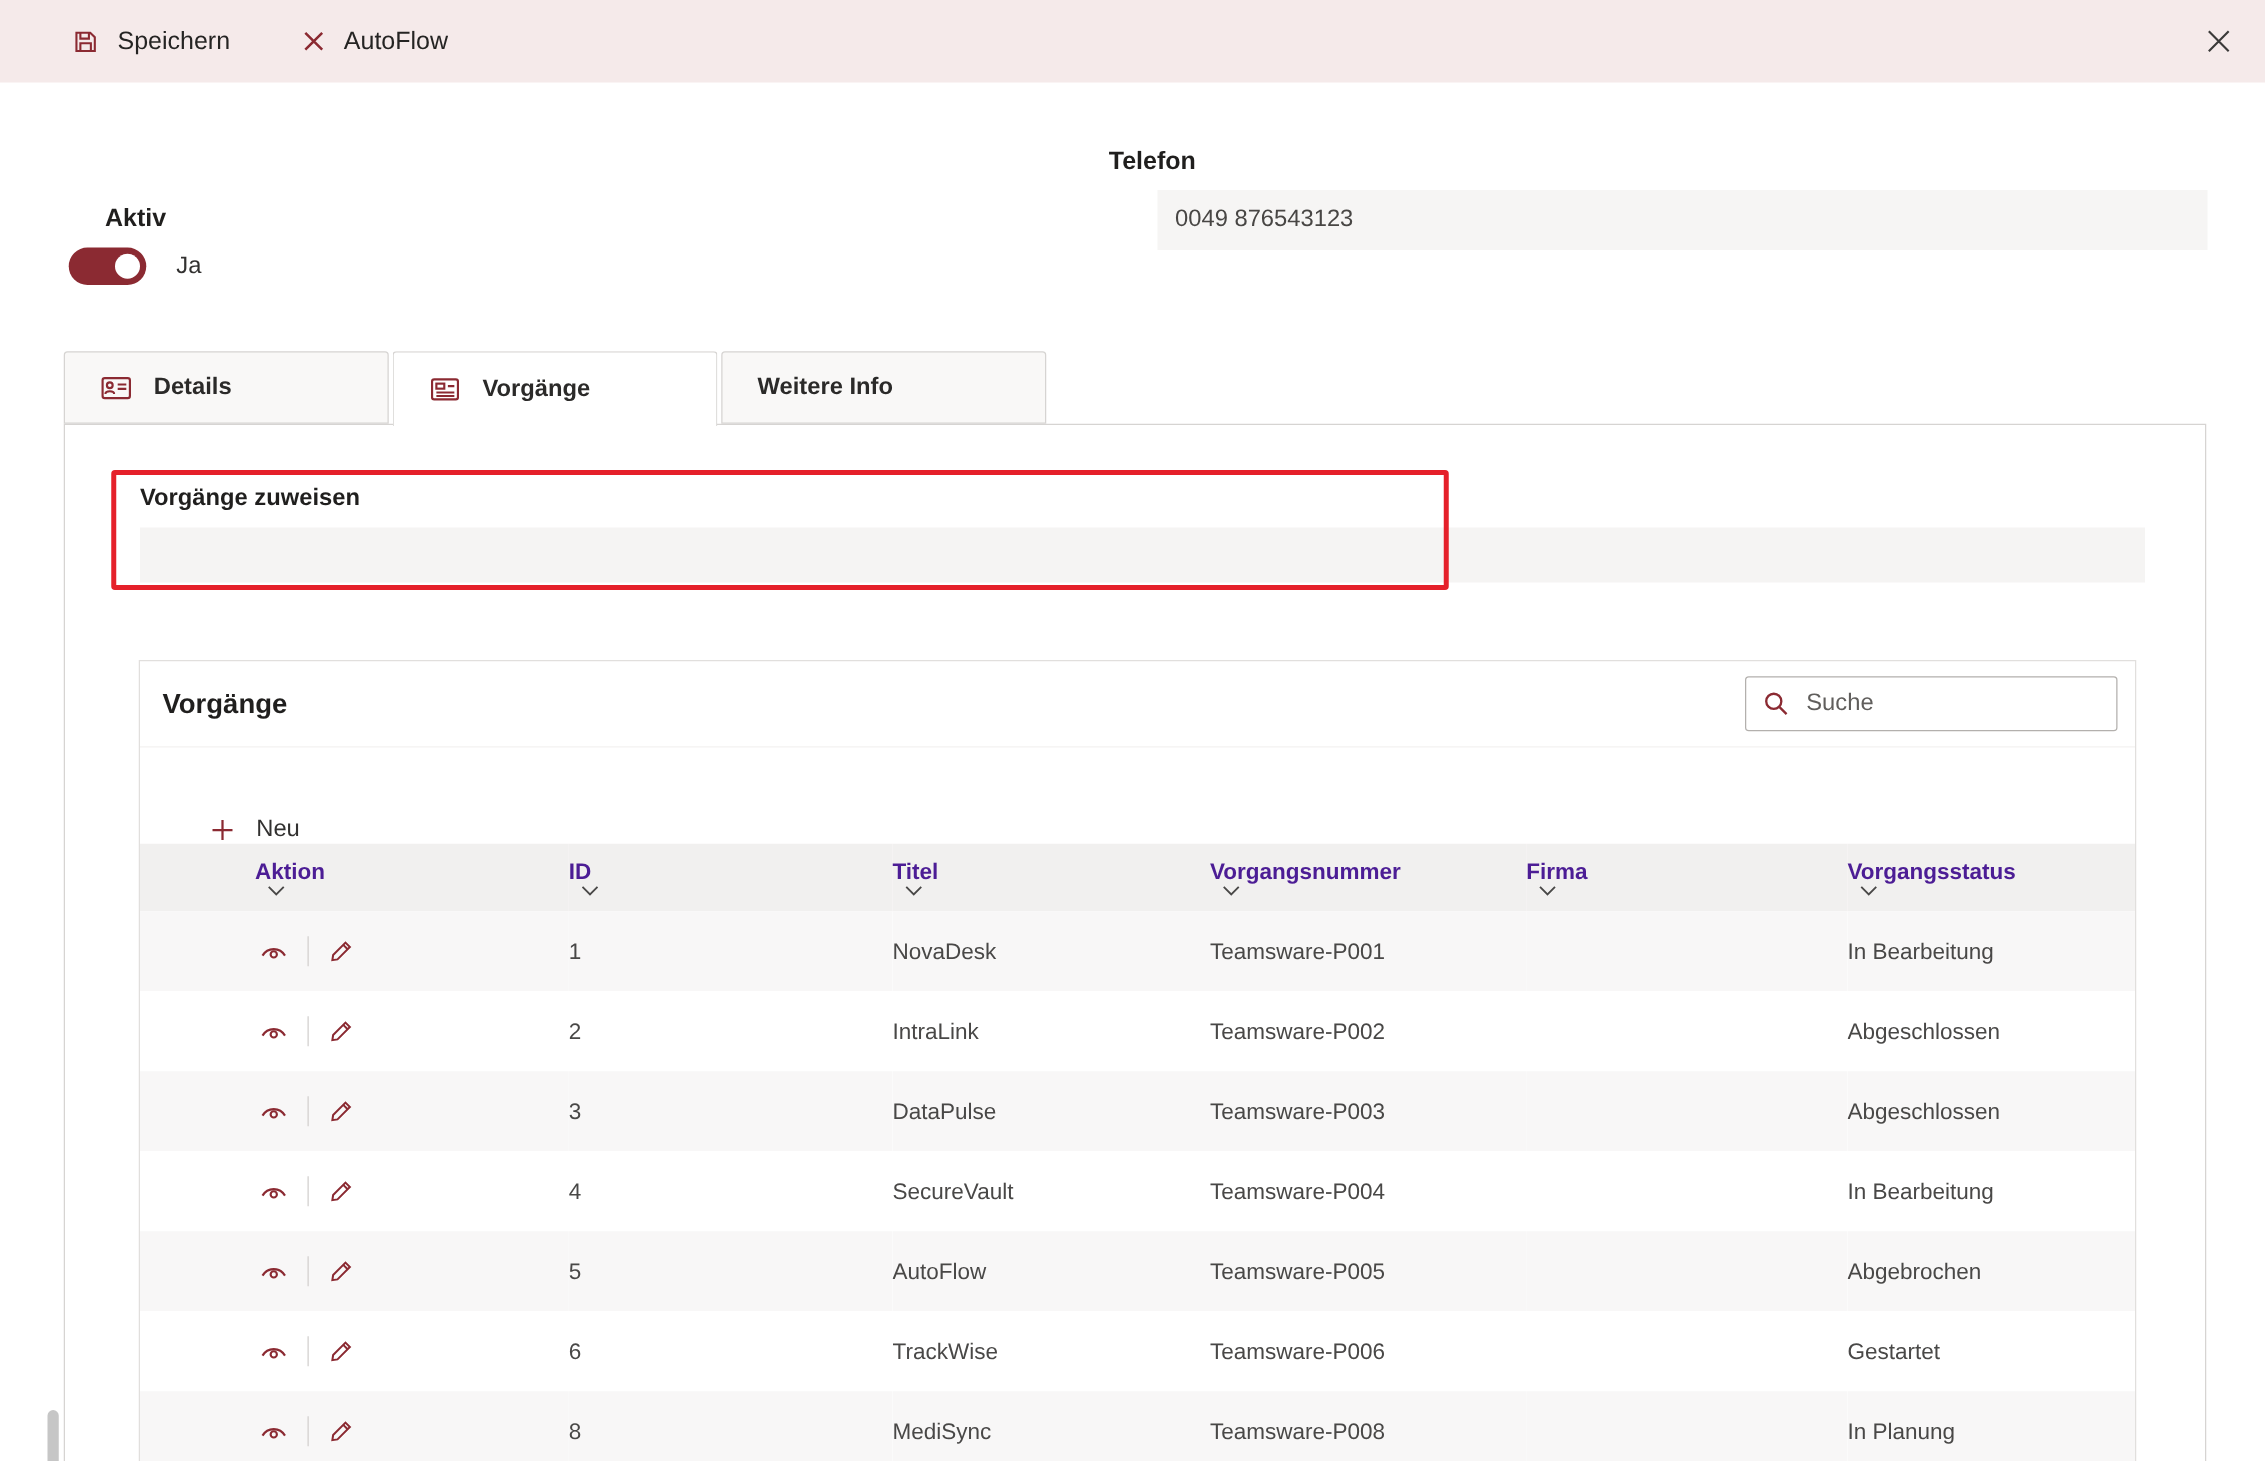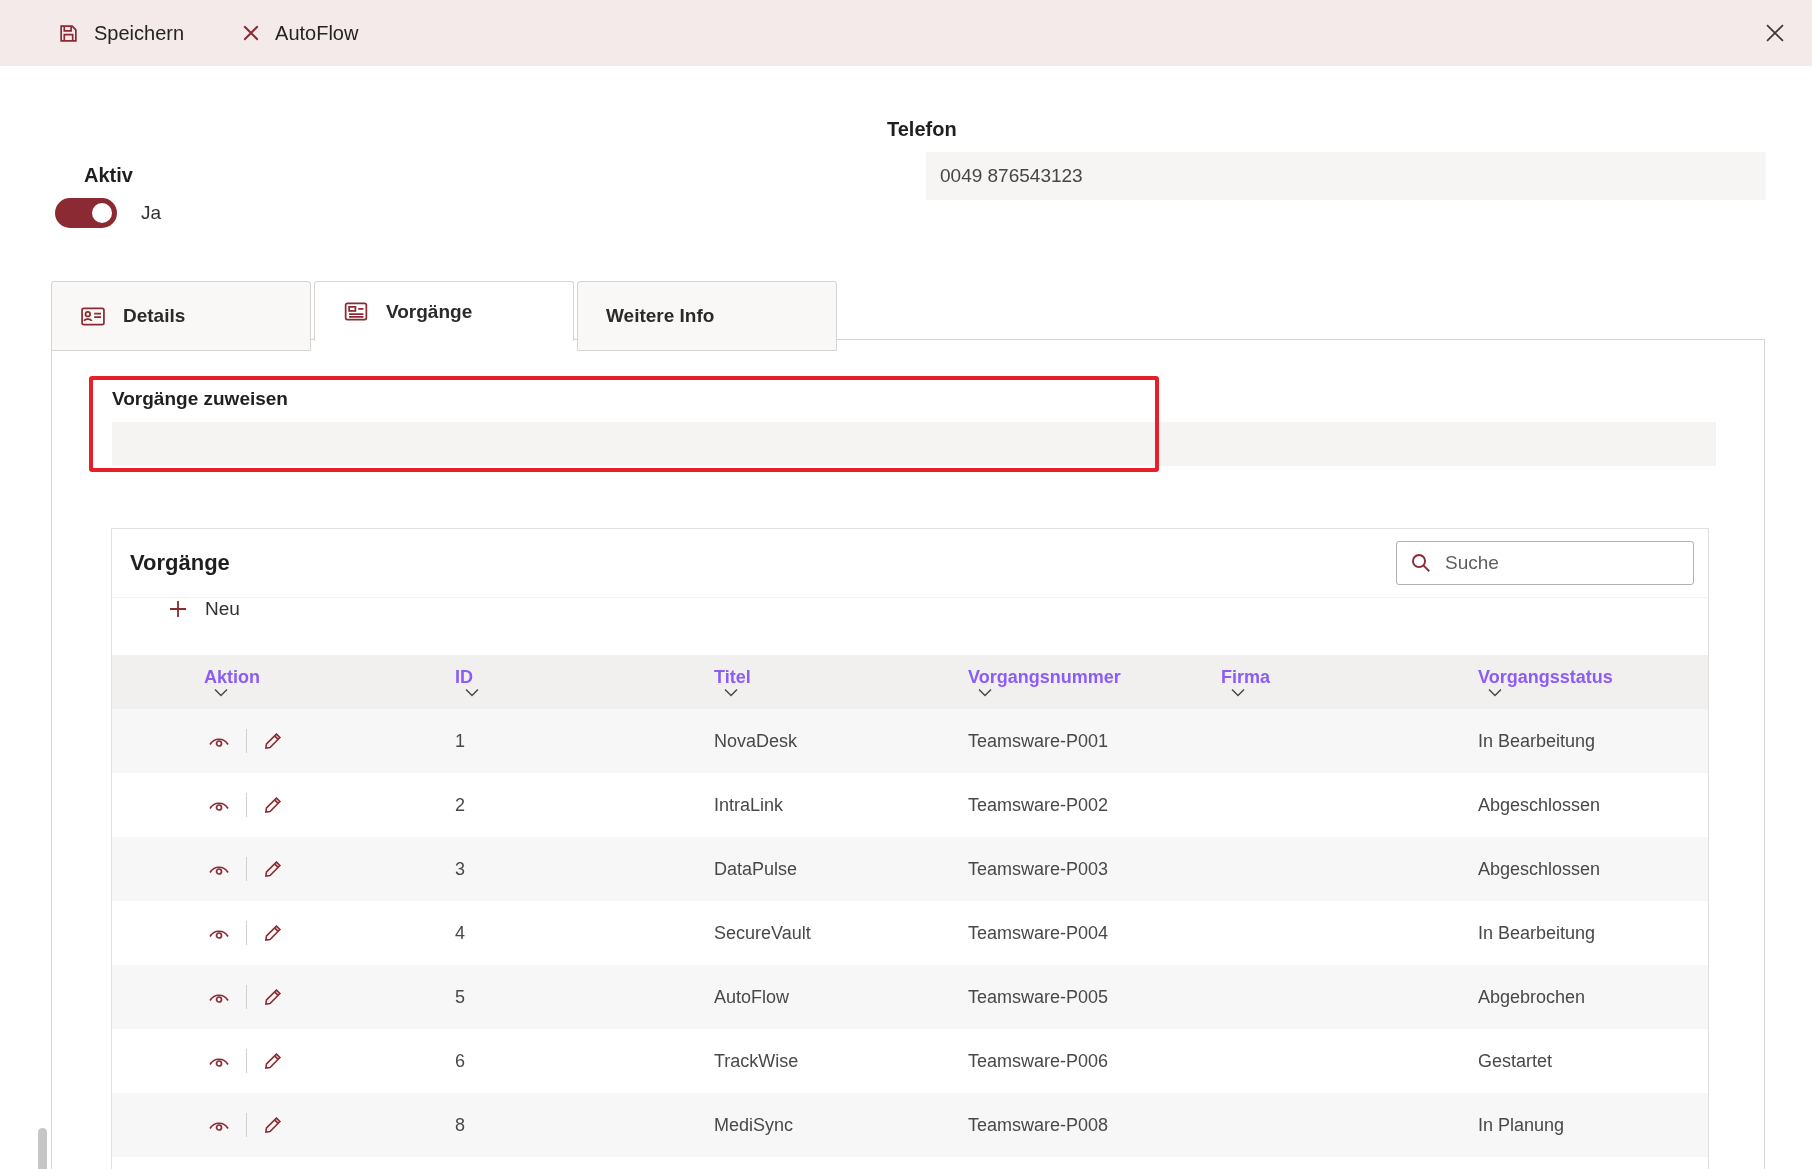--- a/index.html
+++ b/index.html
@@ -22,21 +22,21 @@
   .telefon-label { left:887px; top:118px; }
   .telefon-input { left:926px; top:152px; width:840px; height:48px; background:#f6f5f4; color:#484644; }
   .aktiv-label { left:55px; top:164px;margin-left:29px; }
   .toggle-row { position:absolute; left:55px; top:198px; display:flex; align-items:center; gap:24px; }
   .toggle { width:62px; height:30px; border-radius:16px; background:#8b2a32; position:relative; cursor:pointer; }
   .toggle .knob { position:absolute; right:5px; top:5px; width:20px; height:20px; border-radius:50%; background:#fff; }
   .toggle-state { font-size:19px; color:#323130; }
 
   
   .tabs { position:absolute; left:51px; top:281px; display:flex; gap:3px; z-index:3; }
-  .tab { width:260px; height:70px; display:flex; align-items:center; gap:17px; padding-left:28px;
+  .tab { width:260px; height:58px; display:flex; align-items:center; gap:17px; padding-left:28px;
          background:#f9f8f7; border:1px solid #d6d4d2; border-radius:3px 3px 0 0;
          font-family:inherit; font-size:19px; font-weight:600; color:#2b2a29; cursor:pointer; }
   .tab.active { background:#fff; height:60px; border-bottom:none; z-index:4; }
 
   
   .tab-panel { position:absolute; left:51px; top:339px; width:1714px; height:860px;
                border:1px solid #d6d4d2; background:#fff; z-index:1; }
 
   .annotation-rect { position:absolute; left:37px; top:36px; width:1070px; height:96px;
                      border:4px solid #e5202a; border-radius:3px; z-index:6; pointer-events:none; }
@@ -45,27 +45,27 @@
 
   
   .processes { position:absolute; left:59px; top:188px; width:1598px; height:700px;
                border:1px solid #e1dfdd; background:#fff; }
   .proc-header { height:68px; display:flex; align-items:center; padding:0 14px 0 18px; }
   .proc-title { font-size:22px; font-weight:700; color:#201f1e; }
   .search-box { margin-left:auto; width:298px; height:44px; border:1px solid #b3b0ad; border-radius:3px;
                 display:flex; align-items:center; gap:13px; padding:0 13px; background:#fff; }
   .search-input { border:none; outline:none; flex:1; font-family:inherit; font-size:19px; color:#605e5c; min-width:0; }
   .search-input::placeholder { color:#605e5c; }
-  .neu-row { height:58px; display:flex; align-items:flex-start; padding-left:56px; border-top:1px solid #f3f2f1; }
+  .neu-row { height:78px; display:flex; align-items:flex-end; padding-left:56px; border-top:1px solid #f3f2f1; }
   .neu-btn { display:flex; align-items:center; gap:17px; background:none; border:none;
              font-family:inherit; font-size:19px; color:#323130; cursor:pointer; }
 
   table { width:100%; border-collapse:collapse; table-layout:fixed; }
   thead th { height:54px; background:#f1f0ef; text-align:left; font-size:18px; font-weight:600;
-             color:#8b5cf6; cursor:pointer; white-space:nowrap; }
+             color:#4c1d95; cursor:pointer; white-space:nowrap; }
   thead th:first-child { padding-left:92px; }
   th .chev { margin-left:10px; vertical-align:1px; }
   tbody td { height:64px; font-size:18px; color:#494847; white-space:nowrap; overflow:hidden; }
   tbody tr:nth-child(odd)  { background:#f8f7f7; }
   tbody tr:nth-child(even) { background:#ffffff; }
   .action-cell { display:flex; align-items:center; gap:16px; padding-left:96px; }
   .icon-btn { background:none; border:none; cursor:pointer; display:flex; padding:0; }
   .action-divider { width:1px; height:24px; background:#d2d0ce; }
 
   .scroll-thumb { position:absolute; left:38px; top:1128px; width:9px; height:90px;

